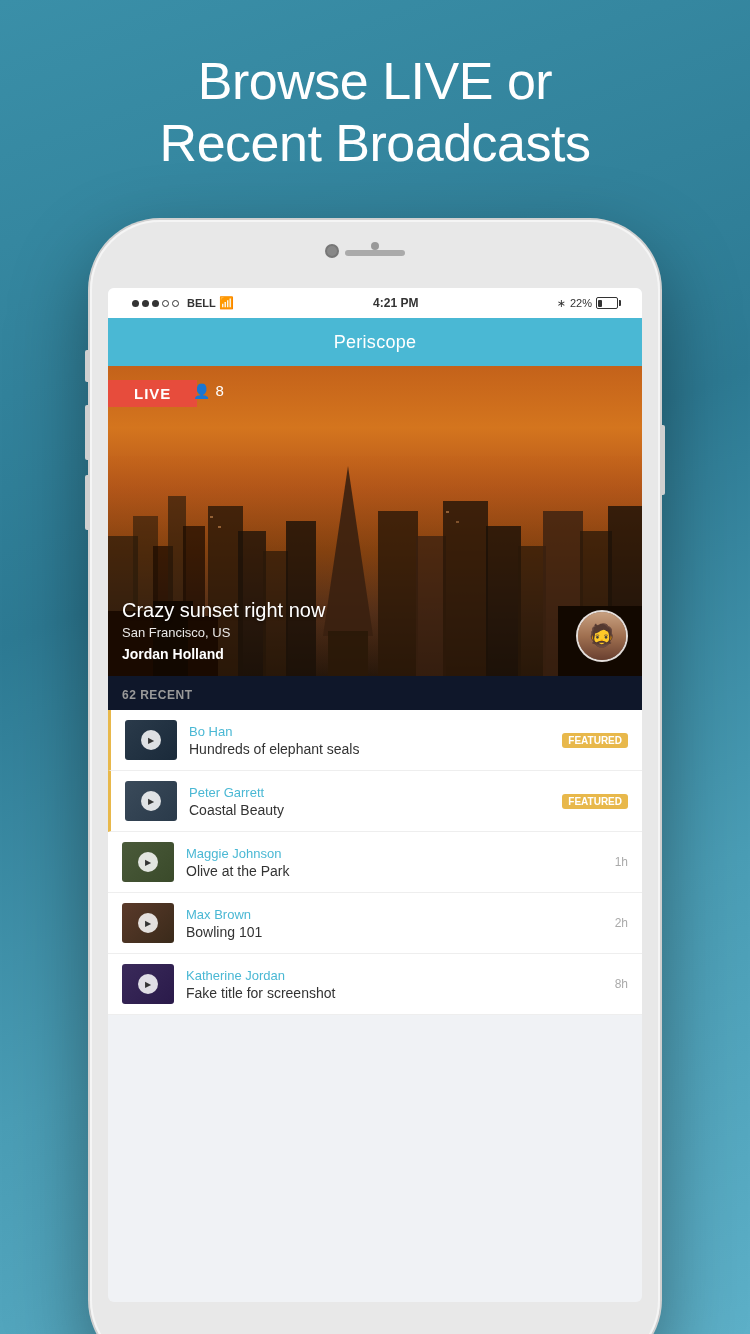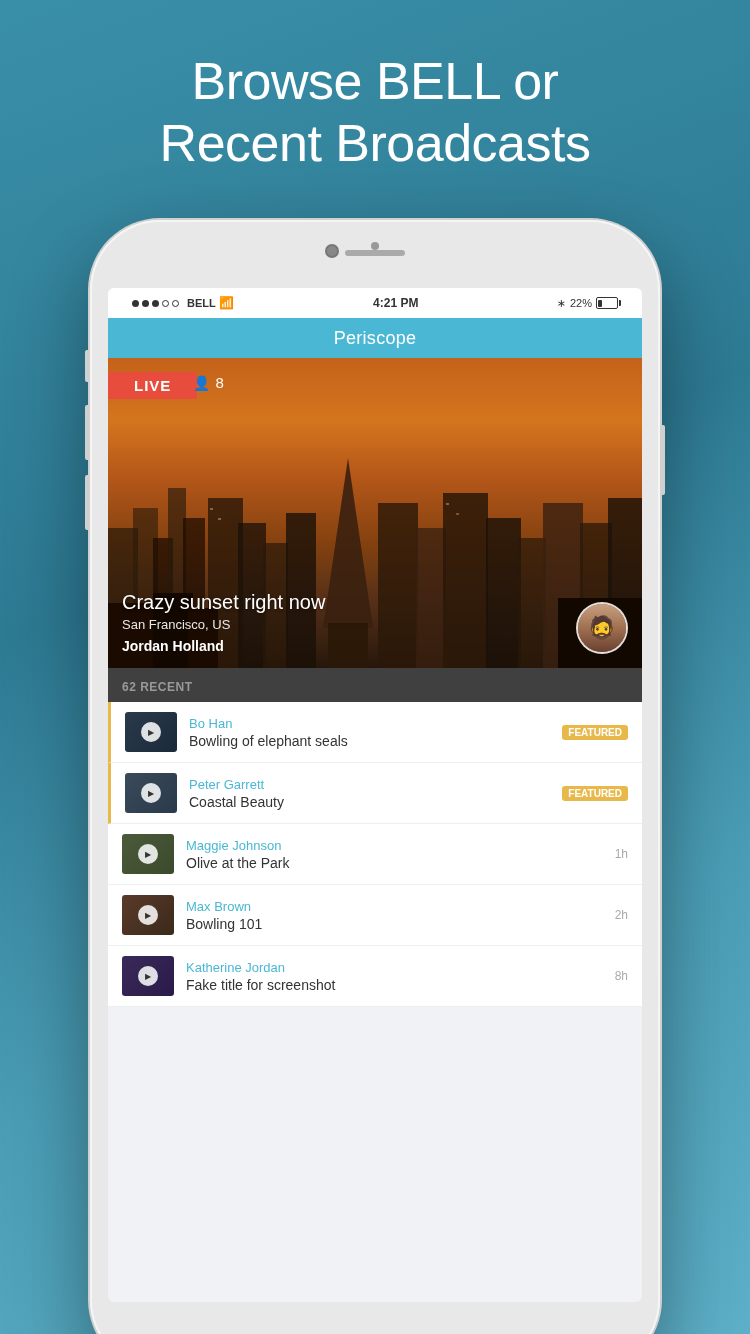--- a/index.html
+++ b/index.html
@@ -156,21 +156,21 @@
     .battery-fill {
       width: 22%;
       height: 100%;
       background: #333;
       border-radius: 1px;
     }
 
     
     .app-header {
       background: #4ab8d4;
-      height: 40px;
+      height: 48px;
       display: flex;
       align-items: center;
       justify-content: center;
     }
     .app-title {
       color: white;
       font-size: 18px;
       font-weight: 400;
       letter-spacing: 0.3px;
     }
@@ -269,21 +269,21 @@
       height: 100%;
       background: linear-gradient(180deg, #c8a080 0%, #a07050 50%, #6a4030 100%);
       display: flex;
       align-items: center;
       justify-content: center;
       font-size: 22px;
     }
 
     
     .recent-section {
-      background: #404040;
+      background: #0f172a;
       flex: 1;
     }
     .recent-header {
       padding: 12px 14px 8px;
       font-size: 12px;
       font-weight: 600;
       color: #999;
       letter-spacing: 0.5px;
     }
 
@@ -369,21 +369,21 @@
       align-items: center;
       flex-shrink: 0;
     }
   </style>
 </head>
 <body>
 
 <div>
   <div class="page-header">
     <h1>
-      <span>Browse BELL or</span><br>
+      <span>Browse LIVE or</span><br>
       <span>Recent Broadcasts</span>
     </h1>
   </div>
 </div>
 
 <div class="phone-frame">
   <div class="phone-speaker"></div>
   <div class="phone-camera"></div>
   <div class="btn-silent"></div>
   <div class="btn-vol-up"></div>
@@ -484,21 +484,21 @@
 
     <div class="recent-section">
       <div class="recent-header">62 RECENT</div>
 
       <div class="broadcast-item featured">
         <div class="thumb thumb-bg-1">
           <div class="play-btn">▶</div>
         </div>
         <div class="item-info">
           <div class="item-user">Bo Han</div>
-          <div class="item-title">Bowling of elephant seals</div>
+          <div class="item-title">Hundreds of elephant seals</div>
         </div>
         <div class="item-right">
           <span class="featured-badge">FEATURED</span>
         </div>
       </div>
 
       <div class="broadcast-item featured">
         <div class="thumb thumb-bg-2">
           <div class="play-btn">▶</div>
         </div>

